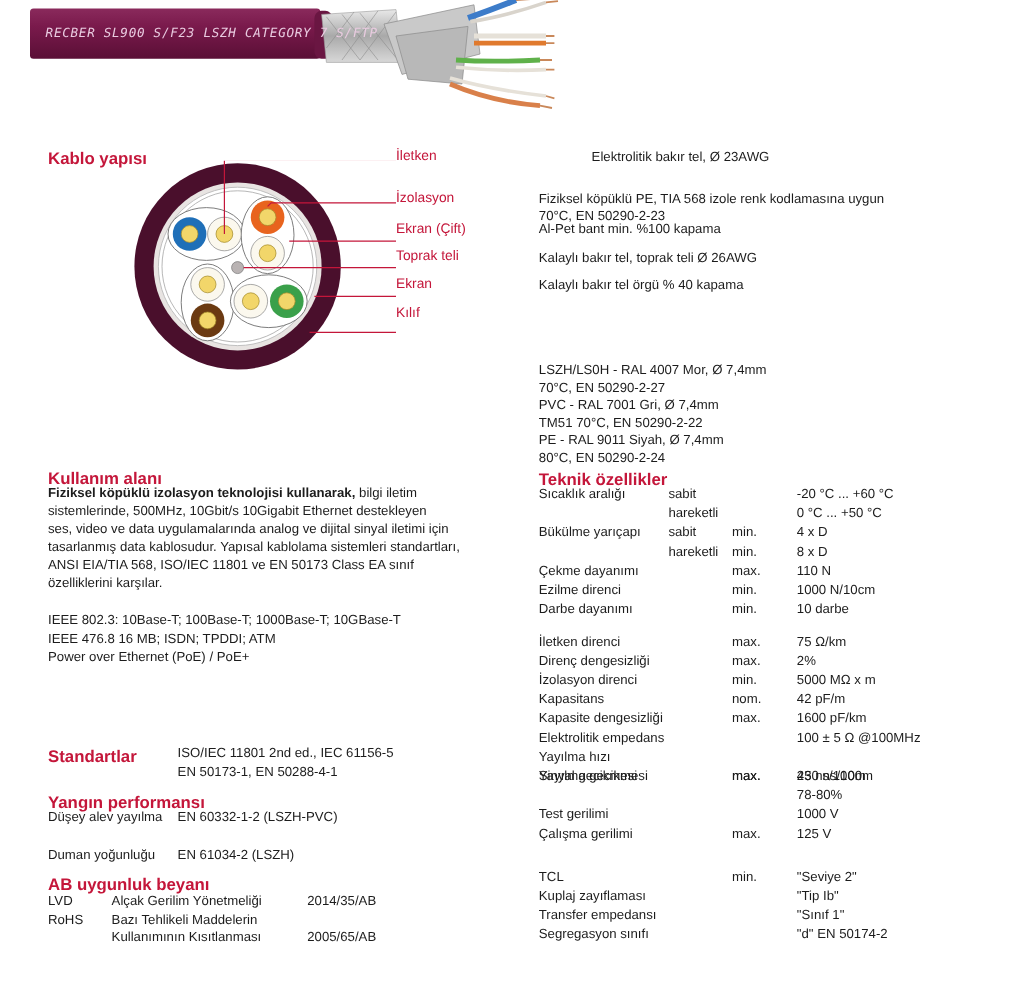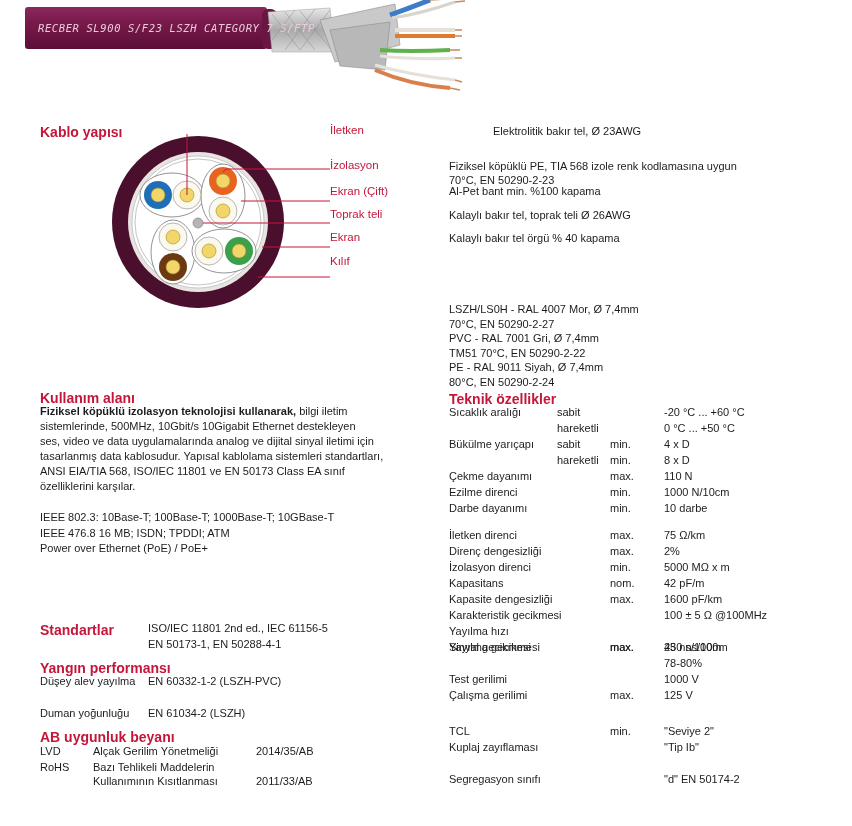--- a/index.html
+++ b/index.html
@@ -168,21 +168,21 @@
     <span style="left:0">LVD</span>
     <span style="left:53px">Alçak Gerilim Yönetmeliği</span>
     <span style="left:216px">2014/35/AB</span>
   </div>
   <div class="row" style="top:16px;width:360px">
     <span style="left:0">RoHS</span>
     <span style="left:53px">Bazı Tehlikeli Maddelerin</span>
   </div>
   <div class="row" style="top:30px;width:360px">
     <span style="left:53px">Kullanımının Kısıtlanması</span>
-    <span style="left:216px">2011/33/AB</span>
+    <span style="left:216px">2005/65/AB</span>
   </div>
 </div>
 
 <div class="abs head" style="left:449px;top:391px;">Teknik özellikler</div>
 <div class="abs" id="tech" style="left:449px;top:406px;width:340px;height:390px;">
     <div class="row" style="top: 0px; width: 340px;">
       <span style="left: 0px;">Sıcaklık aralığı</span>
       <span style="left: 108px;">sabit</span>
       <span style="left: 161px;"></span>
       <span style="left: 215px;"> -20 °C ... +60 °C</span>
@@ -247,21 +247,21 @@
       <span style="left: 161px;">nom.</span>
       <span style="left: 215px;">42 pF/m</span>
     </div>
     <div class="row" style="top: 187px; width: 340px;">
       <span style="left: 0px;">Kapasite dengesizliği</span>
       <span style="left: 108px;"></span>
       <span style="left: 161px;">max.</span>
       <span style="left: 215px;">1600 pF/km</span>
     </div>
     <div class="row" style="top: 203px; width: 340px;">
-      <span style="left: 0px;">Karakteristik gecikmesi</span>
+      <span style="left: 0px;">Elektrolitik empedans</span>
       <span style="left: 108px;"></span>
       <span style="left: 161px;"></span>
       <span style="left: 215px;">100 ± 5 Ω @100MHz</span>
     </div>
     <div class="row" style="top: 219px; width: 340px;">
       <span style="left: 0px;">Yayılma hızı</span>
       <span style="left: 108px;"></span>
       <span style="left: 161px;"></span>
       <span style="left: 215px; margin-top: 32px;">78-80%</span>
     </div>
@@ -294,19 +294,25 @@
       <span style="left: 108px;"></span>
       <span style="left: 161px;">min.</span>
       <span style="left: 215px;">"Seviye 2"</span>
     </div>
     <div class="row" style="top: 335px; width: 340px;">
       <span style="left: 0px;">Kuplaj zayıflaması</span>
       <span style="left: 108px;"></span>
       <span style="left: 161px;"></span>
       <span style="left: 215px;">"Tip Ib"</span>
     </div>
+    <div class="row" style="top: 351px; width: 340px;">
+      <span style="left: 0px;">Transfer empedansı</span>
+      <span style="left: 108px;"></span>
+      <span style="left: 161px;"></span>
+      <span style="left: 215px;">"Sınıf 1"</span>
+    </div>
     <div class="row" style="top: 367px; width: 340px;">
       <span style="left: 0px;">Segregasyon sınıfı</span>
       <span style="left: 108px;"></span>
       <span style="left: 161px;"></span>
       <span style="left: 215px;">"d" EN 50174-2</span>
     </div>
   </div>
 
 </body></html>

